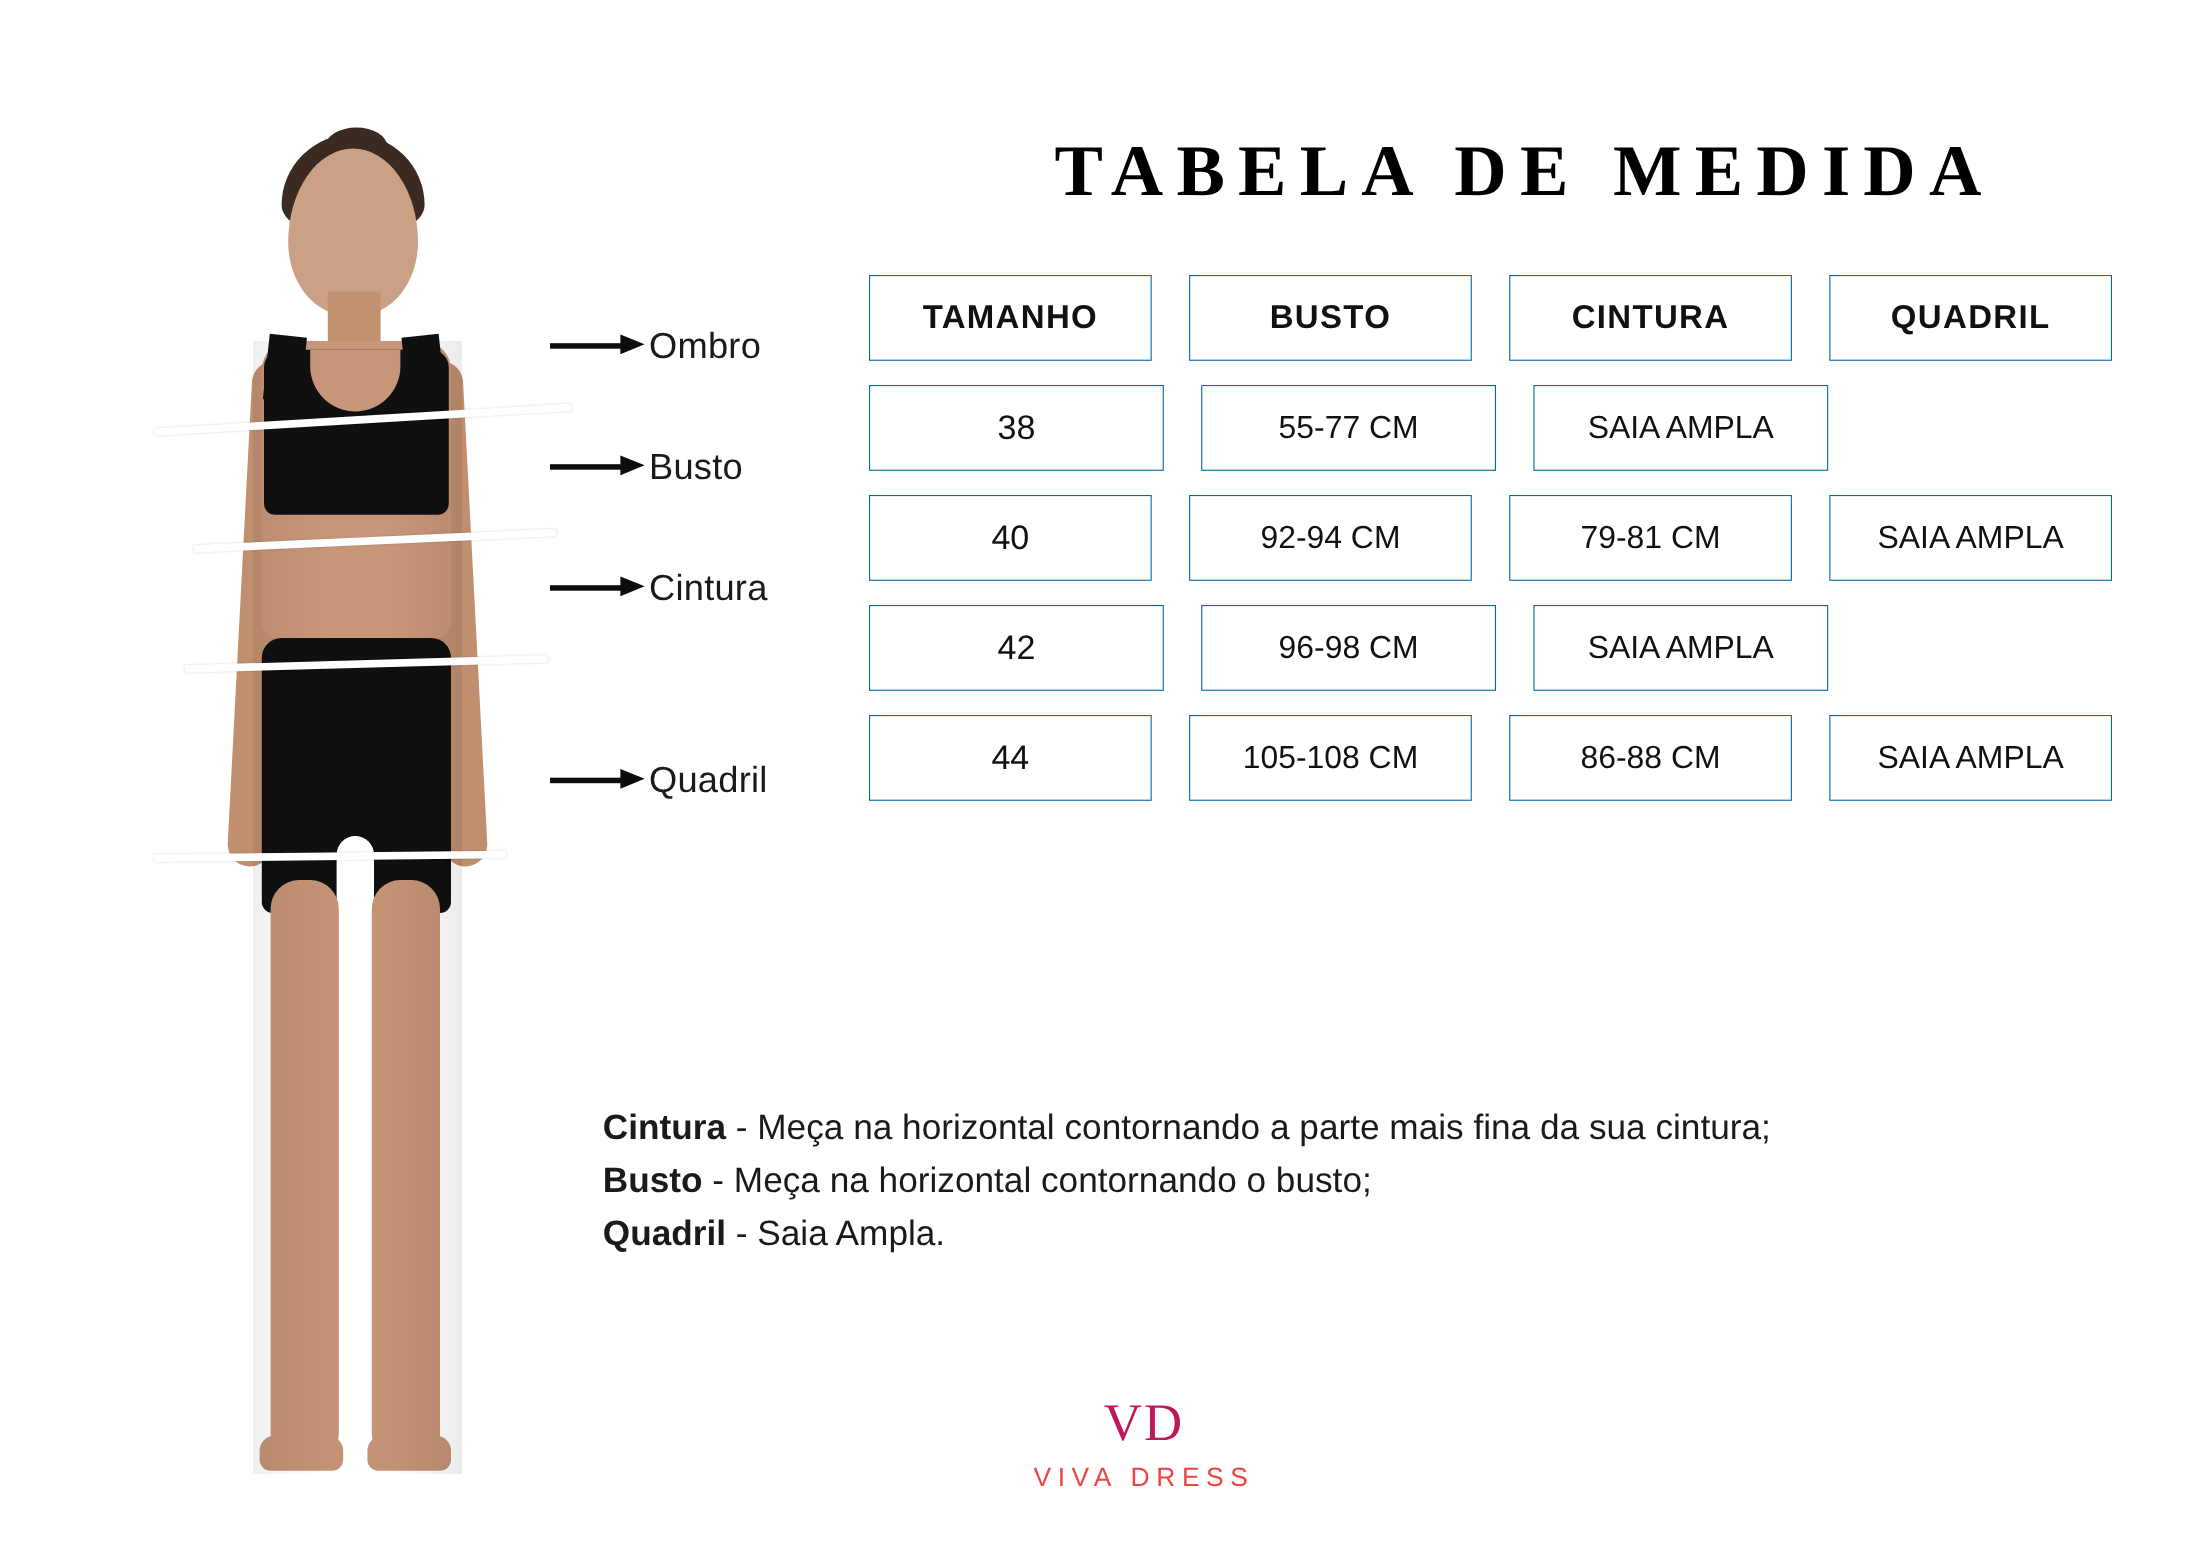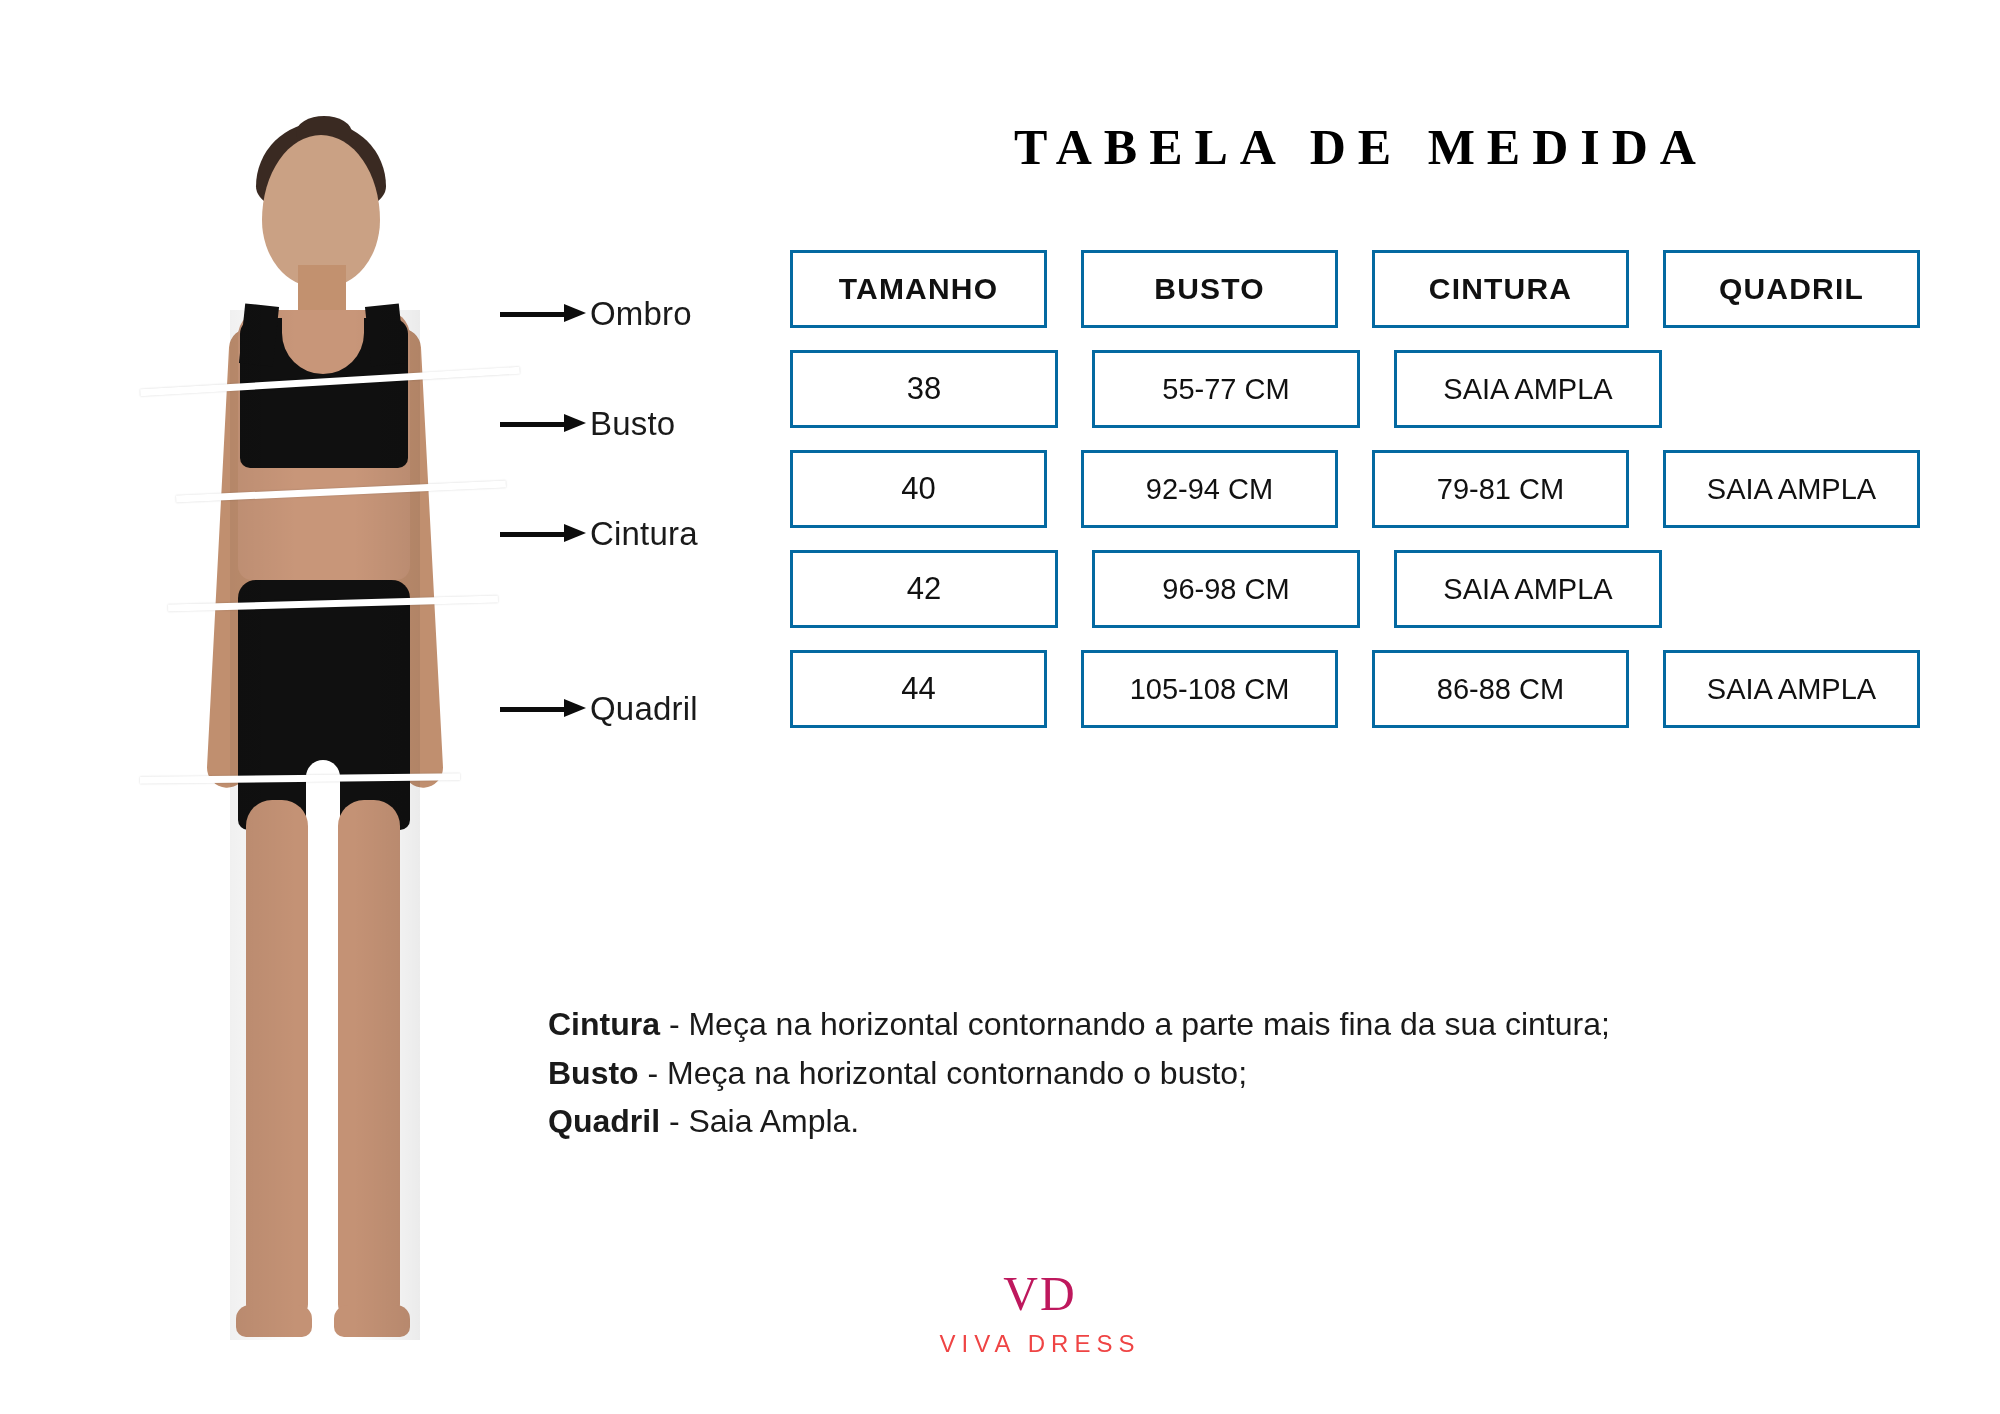--- a/index.html
+++ b/index.html
@@ -187,45 +187,45 @@
     white-space: nowrap;
   }
   .lbl-ombro   { left: 500px; top: 295px; }
   .lbl-busto   { left: 500px; top: 405px; }
   .lbl-cintura { left: 500px; top: 515px; }
   .lbl-quadril { left: 500px; top: 690px; }
 
   
   .title {
     position: absolute;
-    left: 791px;
+    left: 816px;
     top: 118px;
     width: 1140px;
     text-align: center;
     font-family: "Liberation Serif", serif;
     font-weight: 700;
-    font-size: 50px;
+    font-size: 66px;
     letter-spacing: 12px;
     color: #000000;
     white-space: nowrap;
   }
 
   .table {
     position: absolute;
     left: 790px;
     top: 250px;
     width: 1130px;
   }
   .t-row {
     display: flex;
     gap: 34px;
     margin-bottom: 22px;
   }
   .cell {
-    border: 3px solid #0369a1;
+    border: 1px solid #0369a1;
     height: 78px;
     display: flex;
     align-items: center;
     justify-content: center;
     font-size: 29px;
     color: #111111;
     box-sizing: border-box;
     background: #ffffff;
   }
   .c-tamanho { width: 268px; }

